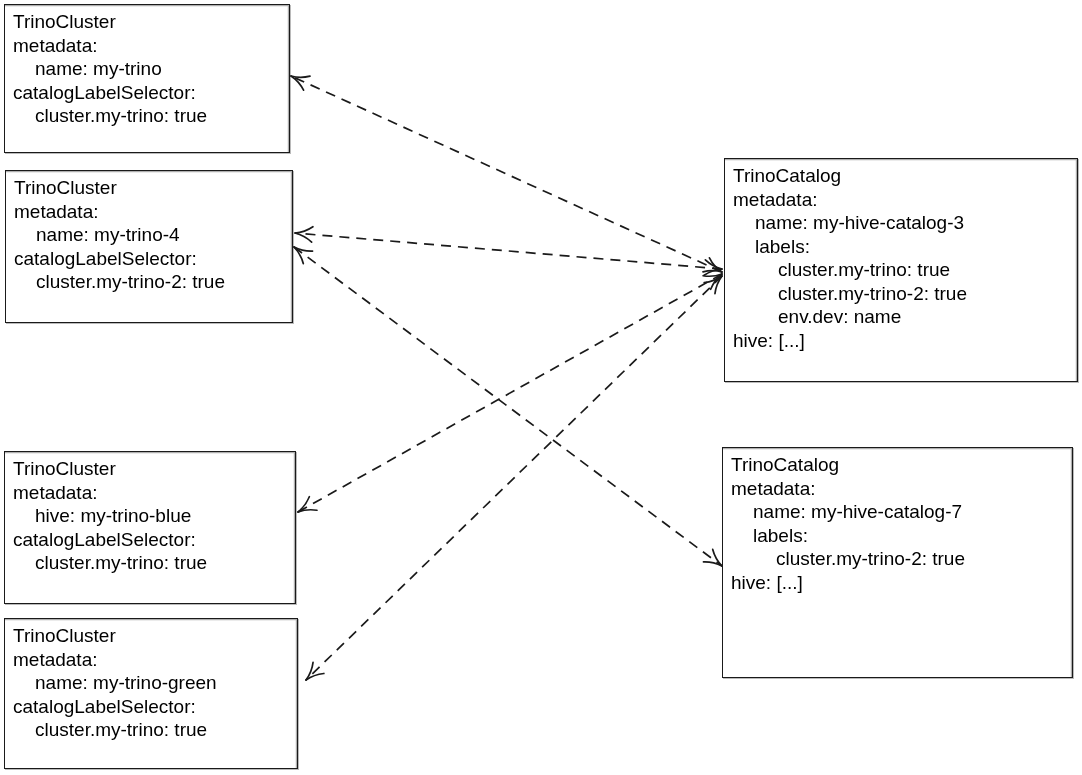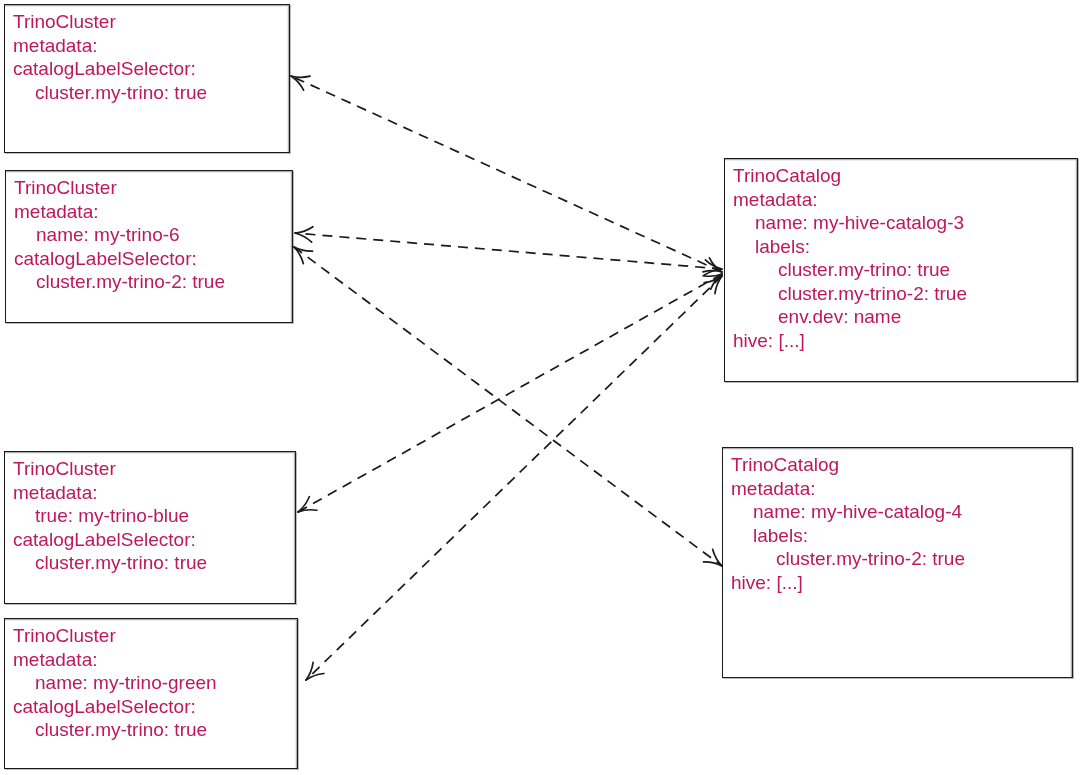--- a/index.html
+++ b/index.html
@@ -2,21 +2,21 @@
 <html><head>
 <meta charset="utf-8">
 <title>Diagram</title>
 <style>
   html,body{margin:0;padding:0;background:#ffffff;}
   #stage{
     position:relative;
     width:1082px;height:775px;
     background:#ffffff;
     font-family:"Liberation Sans", sans-serif;
-    color:#be185d;
+    color:#000000;
     overflow:hidden;
   }
   #connections{
     position:absolute;left:0;top:0;
     pointer-events:none;
     z-index:1;
   }
   .box{
     position:absolute;
     box-sizing:border-box;
@@ -73,36 +73,37 @@
         <path d="M 722 566 Q 713.2768227390301 561.4826801669909 703.4600395059792 561.8442973060927" fill="none" stroke="#1a1a1a" stroke-width="1.7" stroke-linecap="round"></path>
         <path d="M 722 566 Q 715.1783864079007 558.9313659028008 712.7197809973371 549.4205689101642" fill="none" stroke="#1a1a1a" stroke-width="1.7" stroke-linecap="round"></path>
         <path d="M 294 247 Q 302.7231772609699 251.51731983300905 312.53996049402076 251.15570269390733" fill="none" stroke="#1a1a1a" stroke-width="1.7" stroke-linecap="round"></path>
         <path d="M 294 247 Q 300.8216135920993 254.06863409719912 303.2802190026629 263.57943108983585" fill="none" stroke="#1a1a1a" stroke-width="1.7" stroke-linecap="round"></path>
       </g>
     </svg>
 
   <div class="box" style="left:4px;top:4px;width:286px;height:149px;">
     <div class="ln" data-indent="0">TrinoCluster</div>
     <div class="ln" data-indent="0">metadata:</div>
+    <div class="ln" data-indent="1">name: my-trino</div>
     <div class="ln" data-indent="0">catalogLabelSelector:</div>
     <div class="ln" data-indent="1">cluster.my-trino: true</div>
   </div>
 
   <div class="box" style="left:5px;top:170px;width:288px;height:153px;">
     <div class="ln" data-indent="0">TrinoCluster</div>
     <div class="ln" data-indent="0">metadata:</div>
-    <div class="ln" data-indent="1">name: my-trino-6</div>
+    <div class="ln" data-indent="1">name: my-trino-4</div>
     <div class="ln" data-indent="0">catalogLabelSelector:</div>
     <div class="ln" data-indent="1">cluster.my-trino-2: true</div>
   </div>
 
   <div class="box" style="left:4px;top:451px;width:292px;height:153px;">
     <div class="ln" data-indent="0">TrinoCluster</div>
     <div class="ln" data-indent="0">metadata:</div>
-    <div class="ln" data-indent="1">true: my-trino-blue</div>
+    <div class="ln" data-indent="1">hive: my-trino-blue</div>
     <div class="ln" data-indent="0">catalogLabelSelector:</div>
     <div class="ln" data-indent="1">cluster.my-trino: true</div>
   </div>
 
   <div class="box" style="left:4px;top:618px;width:294px;height:151px;">
     <div class="ln" data-indent="0">TrinoCluster</div>
     <div class="ln" data-indent="0">metadata:</div>
     <div class="ln" data-indent="1">name: my-trino-green</div>
     <div class="ln" data-indent="0">catalogLabelSelector:</div>
     <div class="ln" data-indent="1">cluster.my-trino: true</div>
@@ -115,19 +116,19 @@
     <div class="ln" data-indent="1">labels:</div>
     <div class="ln" data-indent="2">cluster.my-trino: true</div>
     <div class="ln" data-indent="2">cluster.my-trino-2: true</div>
     <div class="ln" data-indent="2">env.dev: name</div>
     <div class="ln" data-indent="0">hive: [...]</div>
   </div>
 
   <div class="box" style="left:722px;top:447px;width:351px;height:231px;">
     <div class="ln" data-indent="0">TrinoCatalog</div>
     <div class="ln" data-indent="0">metadata:</div>
-    <div class="ln" data-indent="1">name: my-hive-catalog-4</div>
+    <div class="ln" data-indent="1">name: my-hive-catalog-7</div>
     <div class="ln" data-indent="1">labels:</div>
     <div class="ln" data-indent="2">cluster.my-trino-2: true</div>
     <div class="ln" data-indent="0">hive: [...]</div>
   </div>
 
 </div>
 
 </body></html>

